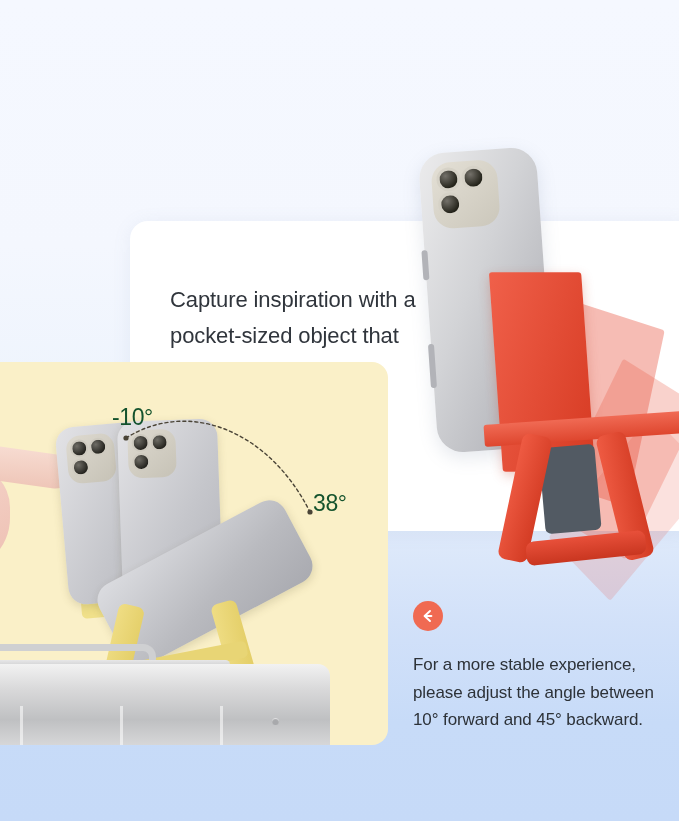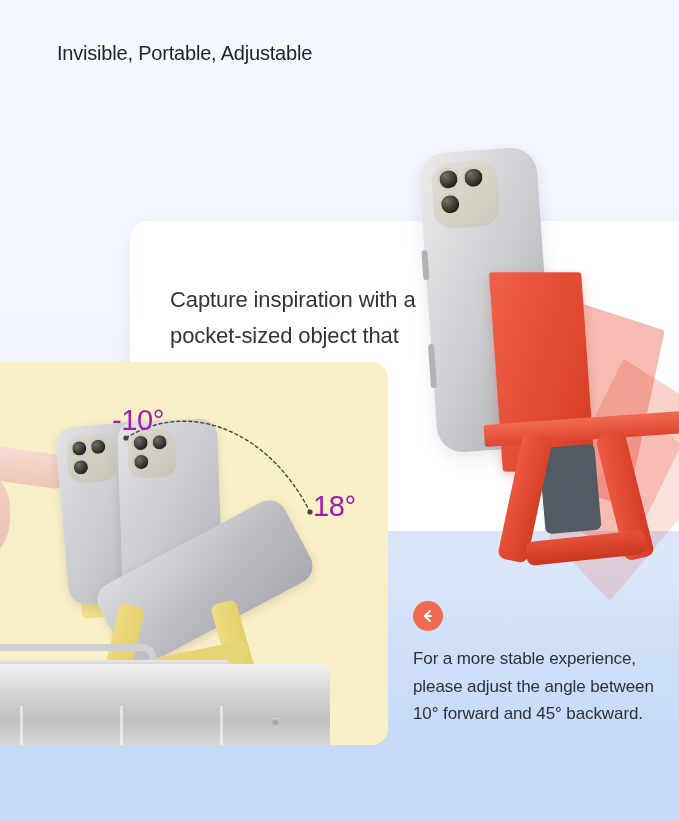--- a/index.html
+++ b/index.html
@@ -138,22 +138,22 @@
     position:absolute; left:40px; top:30px; width:320px; height:9px;
     background:linear-gradient(180deg,#e7e7e8,#c4c5c7); border-radius:5px;
   }
   .case-rivet {
     position:absolute; width:7px; height:7px; border-radius:50%;
     background:#a8a9ac; box-shadow:inset 0 1px 1px rgba(255,255,255,.7);
   }
 
   
   .angle-label {
-    position:absolute; font-size:29px; font-weight:500;
-    color:#a21caf; letter-spacing:-0.4px;
+    position:absolute; font-size:23px; font-weight:500;
+    color:#14532d; letter-spacing:-0.4px;
   }
   .angle-label.neg { left:172px; top:42px; }
   .angle-label.pos { left:373px; top:128px; }
   .arc { position:absolute; left:0; top:0; width:448px; height:383px; pointer-events:none; }
 
   
   .red-product { position:absolute; left:418px; top:150px; width:261px; height:420px; }
   .rp-phone {
     position:absolute; left:10px; top:0px; width:118px; height:300px;
     background:linear-gradient(115deg,#ececed 0%,#d2d3d6 42%,#b9babf 76%,#cfd0d3 100%);
@@ -213,31 +213,30 @@
   }
 
   
   .note { position:absolute; left:413px; top:601px; width:252px; }
   .note-icon {
     width:30px; height:30px; border-radius:50%;
     background:#f06a52; display:flex;
     align-items:center; justify-content:center;
   }
   .note-text {
-    margin-top:14px; font-size:17px; line-height:1.62;
+    margin-top:20px; font-size:17px; line-height:1.62;
     color:#2d3238; letter-spacing:-0.1px;
   }
 </style>
 </head>
 <body>
 
 <div class="header">
   <div class="title">
   </div>
-  <div class="subtitle">Invisible, Portable, Adjustable</div>
 </div>
 
 <div class="white-card">
   <div class="card-copy">Capture inspiration with a pocket-sized object that unfolds in a second.</div>
 </div>
 
 <div class="red-product">
 
   <div class="rp-phone">
     <div class="rp-bump">
@@ -315,21 +314,21 @@
     </div>
   </div>
 
   <svg class="arc" viewBox="0 0 448 383">
     <path d="M 186 76 C 250 36, 330 70, 370 150" fill="none" stroke="#4a4437" stroke-width="1.4" stroke-dasharray="3 3" stroke-linecap="round"></path>
     <circle cx="186" cy="76" r="2.6" fill="#4a4437"></circle>
     <circle cx="370" cy="150" r="2.6" fill="#4a4437"></circle>
   </svg>
 
   <div class="angle-label neg">-10°</div>
-  <div class="angle-label pos">18°</div>
+  <div class="angle-label pos">38°</div>
 </div>
 
 <div class="note">
   <div class="note-icon">
     <svg width="16" height="16" viewBox="0 0 16 16">
       <path d="M10 3 L4.6 8 L10 13" fill="none" stroke="#ffffff" stroke-width="1.9" stroke-linecap="round" stroke-linejoin="round"></path>
       <path d="M4.8 8 L11.4 8" stroke="#ffffff" stroke-width="1.9" stroke-linecap="round"></path>
     </svg>
   </div>
   <div class="note-text">For a more stable experience, please adjust the angle between 10° forward and 45° backward.</div>

